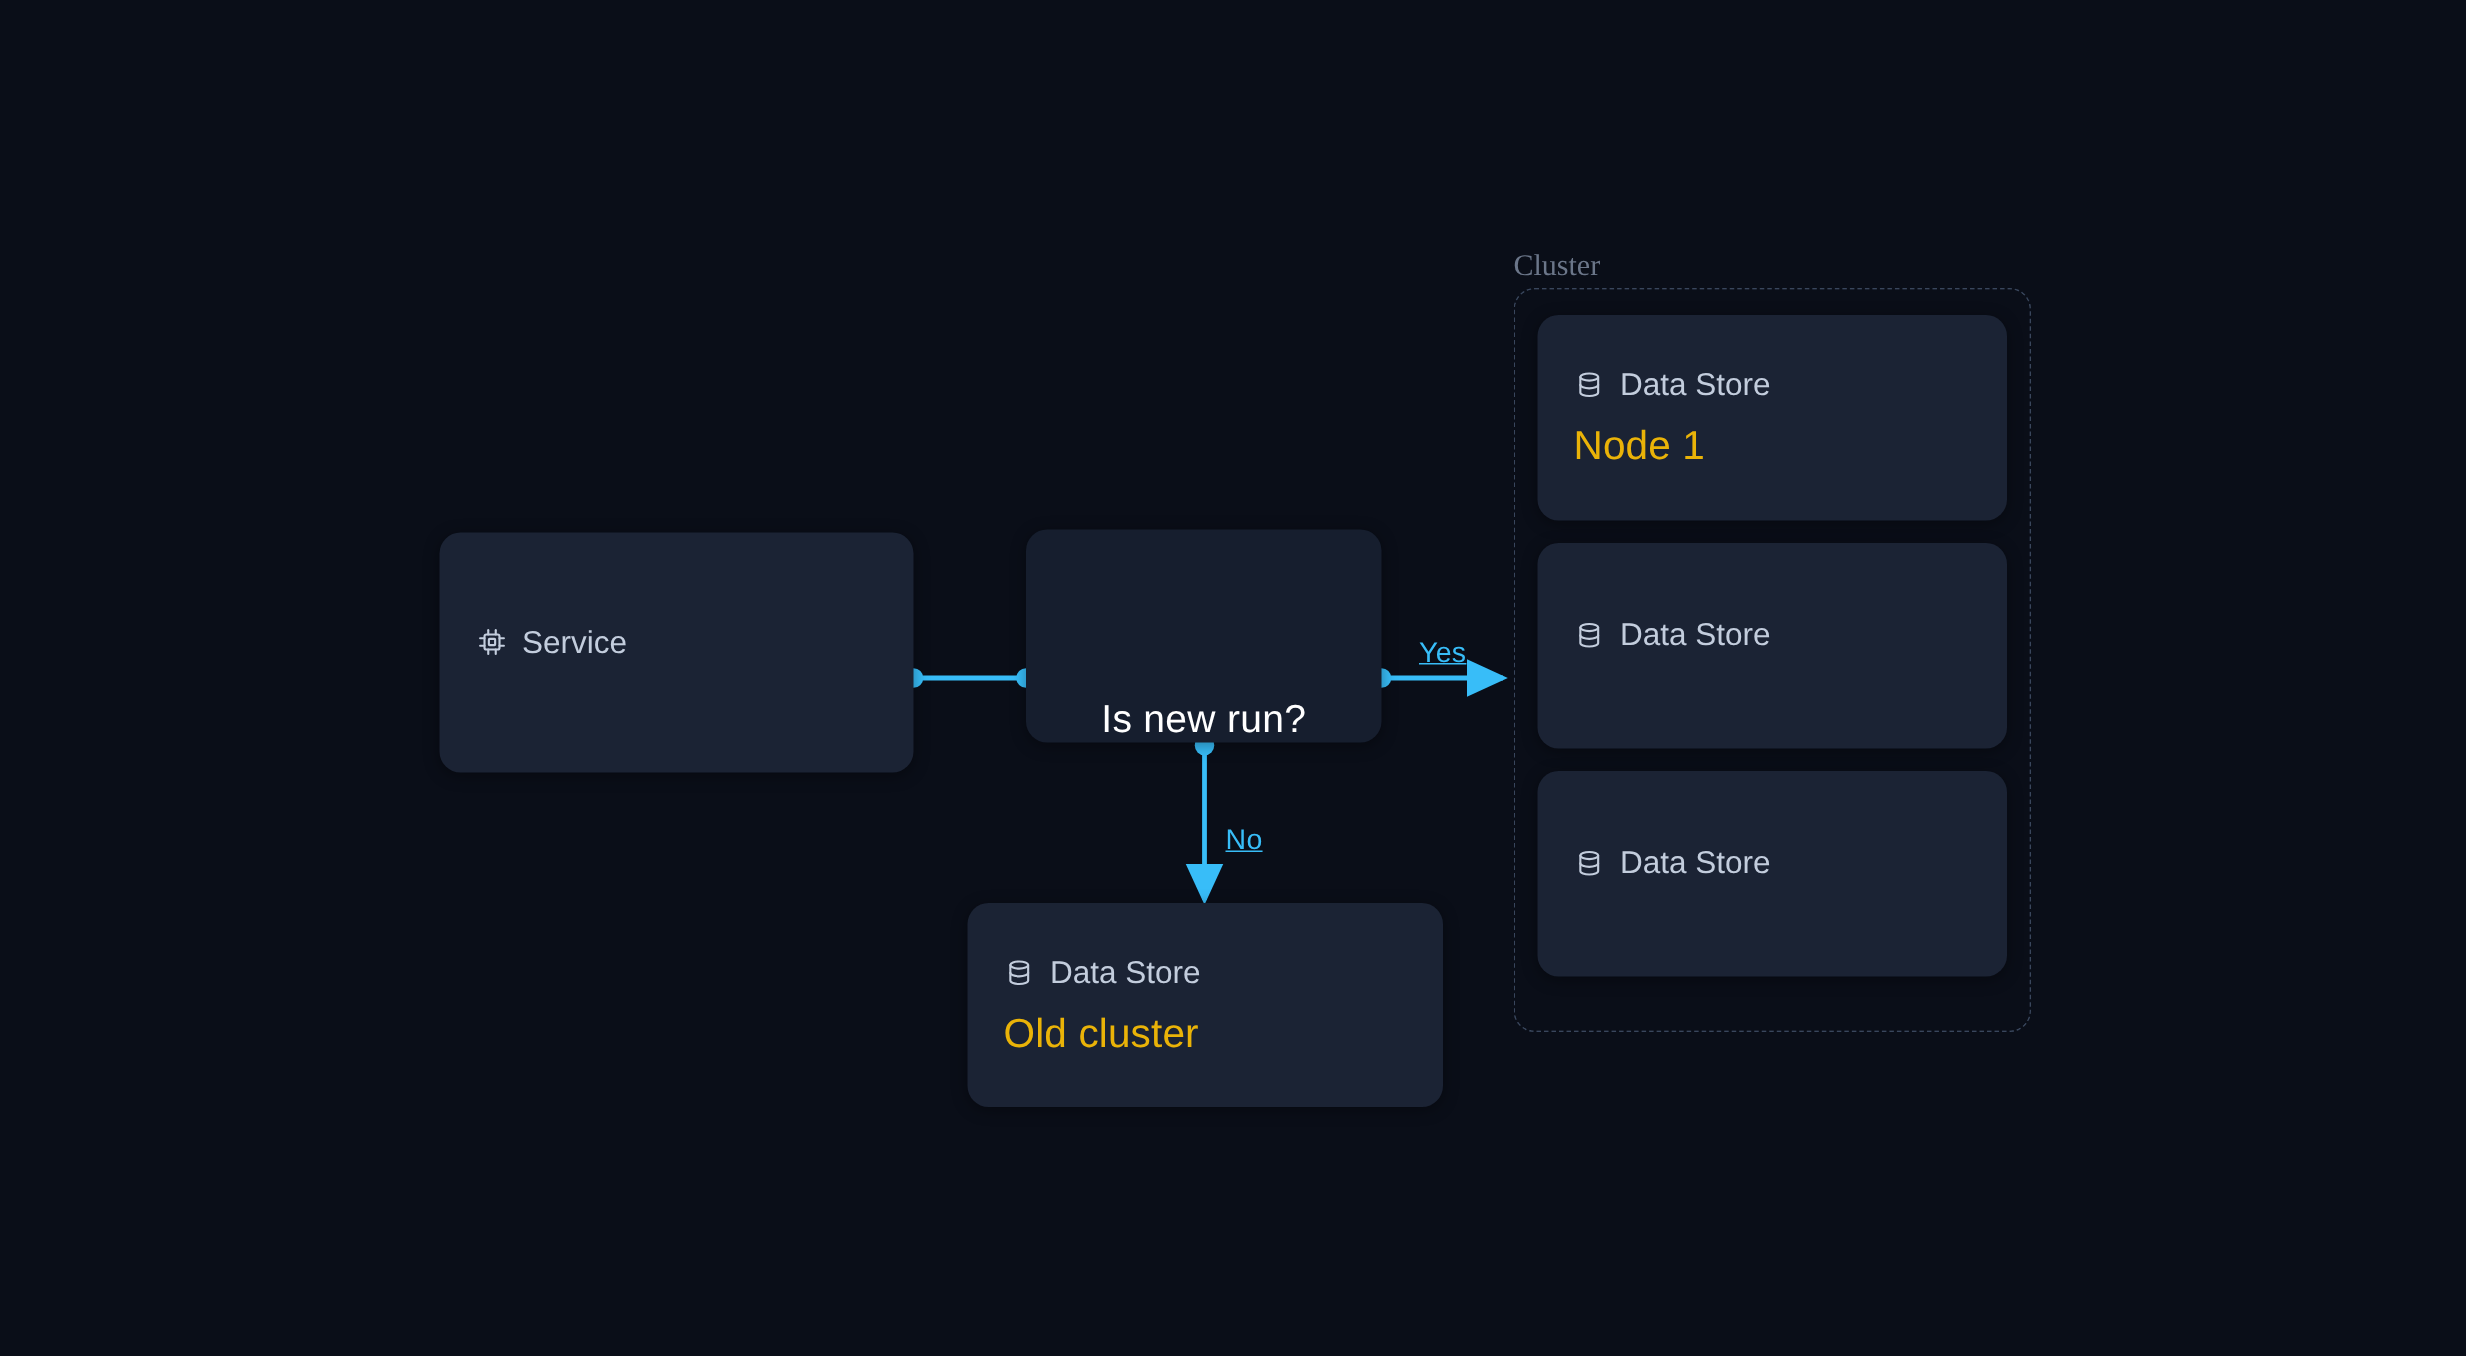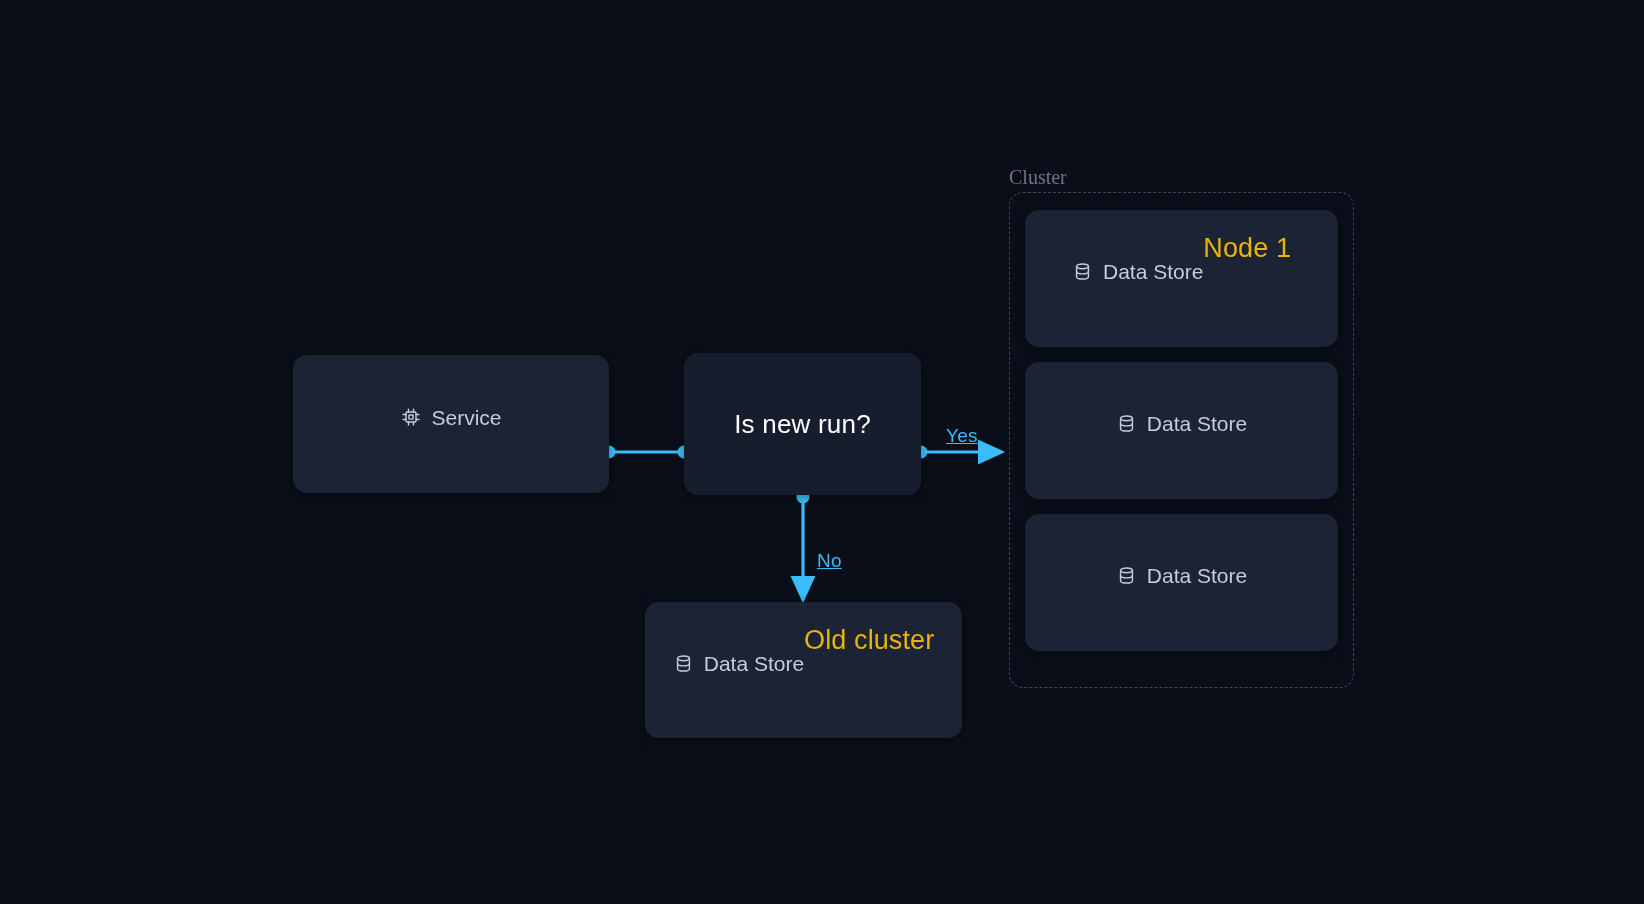--- a/index.html
+++ b/index.html
@@ -24,21 +24,21 @@
   }
   .node {
     position: absolute;
     background: #1b2334;
     border-radius: 14px;
     box-shadow: 0 2px 10px rgba(0,0,0,0.35);
   }
   .node-inner {
     padding: 24px 24px 22px 24px;
     display: flex;
-    flex-direction: row;
+    flex-direction: column;
     justify-content: center;
     height: 100%;
   }
   .node-type {
     display: flex;
     align-items: center;
     gap: 10px;
     color: #c3cddd;
     font-size: 21px;
     line-height: 1;
@@ -54,21 +54,21 @@
     font-size: 27px;
     line-height: 1.1;
     font-weight: 400;
     letter-spacing: 0.1px;
   }
   .decision {
     position: absolute;
     background: #161e2e;
     border-radius: 14px;
     display: flex;
-    align-items: center;
+    align-items: flex-end;
     justify-content: center;
     box-shadow: 0 2px 10px rgba(0,0,0,0.35);
   }
   .decision-label {
     color: #ffffff;
     font-size: 26px;
     letter-spacing: 0.2px;
   }
   .group-box {
     position: absolute;
@@ -121,21 +121,21 @@
 
     <g>
       <line x1="803" y1="497" x2="803" y2="600" stroke="#38bdf8" stroke-width="3.2" marker-end="url(#arrowD)"></line>
       <circle cx="803" cy="497" r="6.5" fill="#38bdf8"></circle>
     </g>
   </svg>
 
   <div class="edge-label" style="left:946px; top:426px;">Yes</div>
   <div class="edge-label" style="left:817px; top:551px;">No</div>
 
-  <div class="node" style="left:293px; top:355px; width:316px; height:138px;">
+  <div class="node" style="left:293px; top:355px; width:316px; height:160px;">
     <div class="node-inner">
       <div class="node-type">
         <span class="ico">
           <svg width="20" height="20" viewBox="0 0 24 24" fill="none" stroke="#c3cddd" stroke-width="1.7" stroke-linecap="round" stroke-linejoin="round">
             <rect x="6" y="6" width="12" height="12" rx="1.5"></rect>
             <rect x="9.5" y="9.5" width="5" height="5" rx="0.6"></rect>
             <line x1="9" y1="2.5" x2="9" y2="6"></line>
             <line x1="15" y1="2.5" x2="15" y2="6"></line>
             <line x1="9" y1="18" x2="9" y2="21.5"></line>
             <line x1="15" y1="18" x2="15" y2="21.5"></line>

